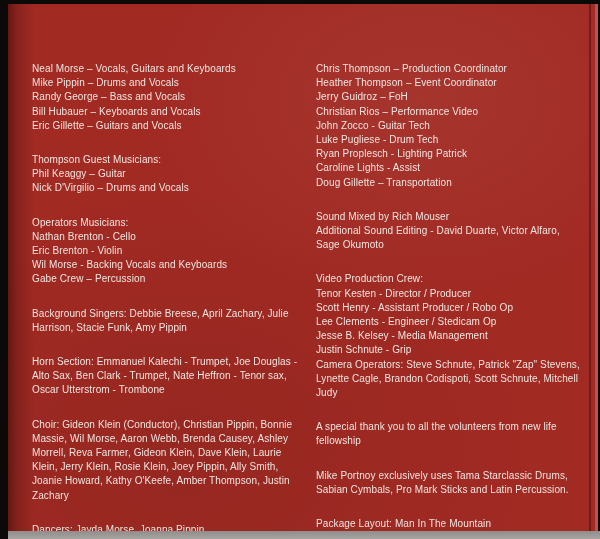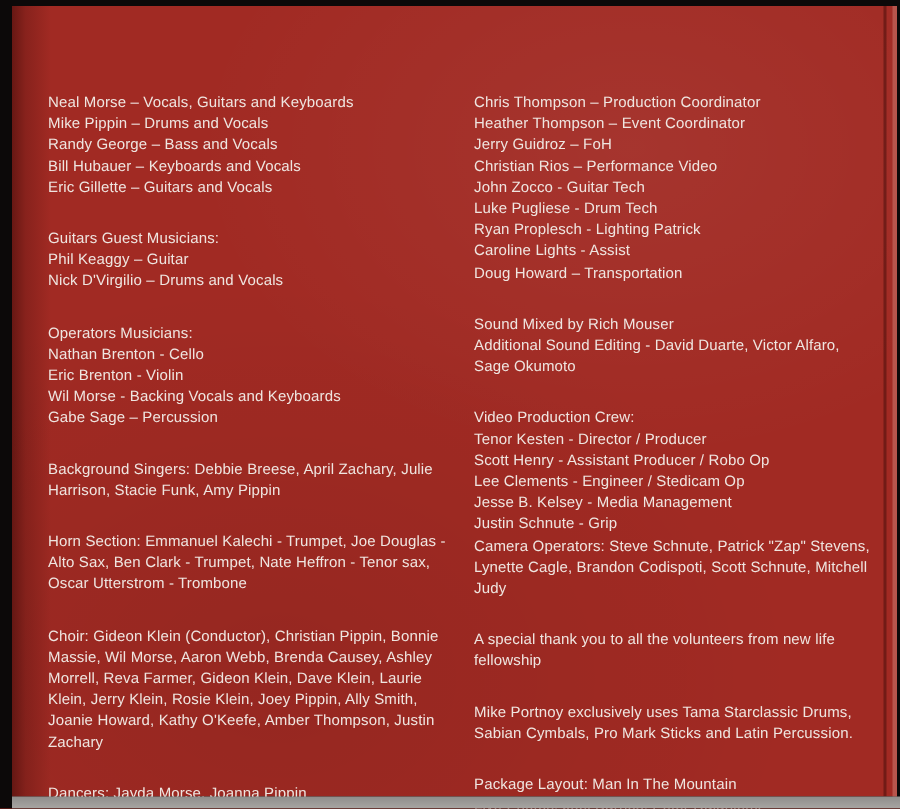--- a/index.html
+++ b/index.html
@@ -100,30 +100,30 @@
     <div class="fold-shadow"></div>
     <div class="col col-left">
         <div class="section">
           <div class="line">Neal Morse – Vocals, Guitars and Keyboards</div>
           <div class="line">Mike Pippin – Drums and Vocals</div>
           <div class="line">Randy George – Bass and Vocals</div>
           <div class="line">Bill Hubauer – Keyboards and Vocals</div>
           <div class="line">Eric Gillette – Guitars and Vocals</div>
         </div>
         <div class="section">
-          <div class="line">Guitars Guest Musicians:</div>
+          <div class="line">Thompson Guest Musicians:</div>
           <div class="line">Phil Keaggy – Guitar</div>
           <div class="line">Nick D'Virgilio – Drums and Vocals</div>
         </div>
         <div class="section">
           <div class="line">Operators Musicians:</div>
           <div class="line">Nathan Brenton - Cello</div>
           <div class="line">Eric Brenton - Violin</div>
           <div class="line">Wil Morse - Backing Vocals and Keyboards</div>
-          <div class="line">Gabe Sage – Percussion</div>
+          <div class="line">Gabe Crew – Percussion</div>
         </div>
         <div class="section">
           <div class="line">Background Singers: Debbie Breese, April Zachary, Julie Harrison, Stacie Funk, Amy Pippin</div>
         </div>
         <div class="section">
           <div class="line">Horn Section: Emmanuel Kalechi - Trumpet, Joe Douglas - Alto Sax, Ben Clark - Trumpet, Nate Heffron - Tenor sax, Oscar Utterstrom - Trombone</div>
         </div>
         <div class="section">
           <div class="line">Choir: Gideon Klein (Conductor), Christian Pippin, Bonnie Massie, Wil Morse, Aaron Webb, Brenda Causey, Ashley Morrell, Reva Farmer, Gideon Klein, Dave Klein, Laurie Klein, Jerry Klein, Rosie Klein, Joey Pippin, Ally Smith, Joanie Howard, Kathy O'Keefe, Amber Thompson, Justin Zachary</div>
         </div>
@@ -134,21 +134,21 @@
     <div class="col col-right">
         <div class="section">
           <div class="line">Chris Thompson – Production Coordinator</div>
           <div class="line">Heather Thompson – Event Coordinator</div>
           <div class="line">Jerry Guidroz – FoH</div>
           <div class="line">Christian Rios – Performance Video</div>
           <div class="line">John Zocco - Guitar Tech</div>
           <div class="line">Luke Pugliese - Drum Tech</div>
           <div class="line">Ryan Proplesch - Lighting Patrick</div>
           <div class="line">Caroline Lights - Assist</div>
-          <div class="line">Doug Howard – Transportation</div>
+          <div class="line">Doug Gillette – Transportation</div>
         </div>
         <div class="section">
           <div class="line">Sound Mixed by Rich Mouser</div>
           <div class="line">Additional Sound Editing - David Duarte, Victor Alfaro, Sage Okumoto</div>
         </div>
         <div class="section">
           <div class="line">Video Production Crew:</div>
           <div class="line">Tenor Kesten - Director / Producer</div>
           <div class="line">Scott Henry - Assistant Producer / Robo Op</div>
           <div class="line">Lee Clements - Engineer / Stedicam Op</div>

